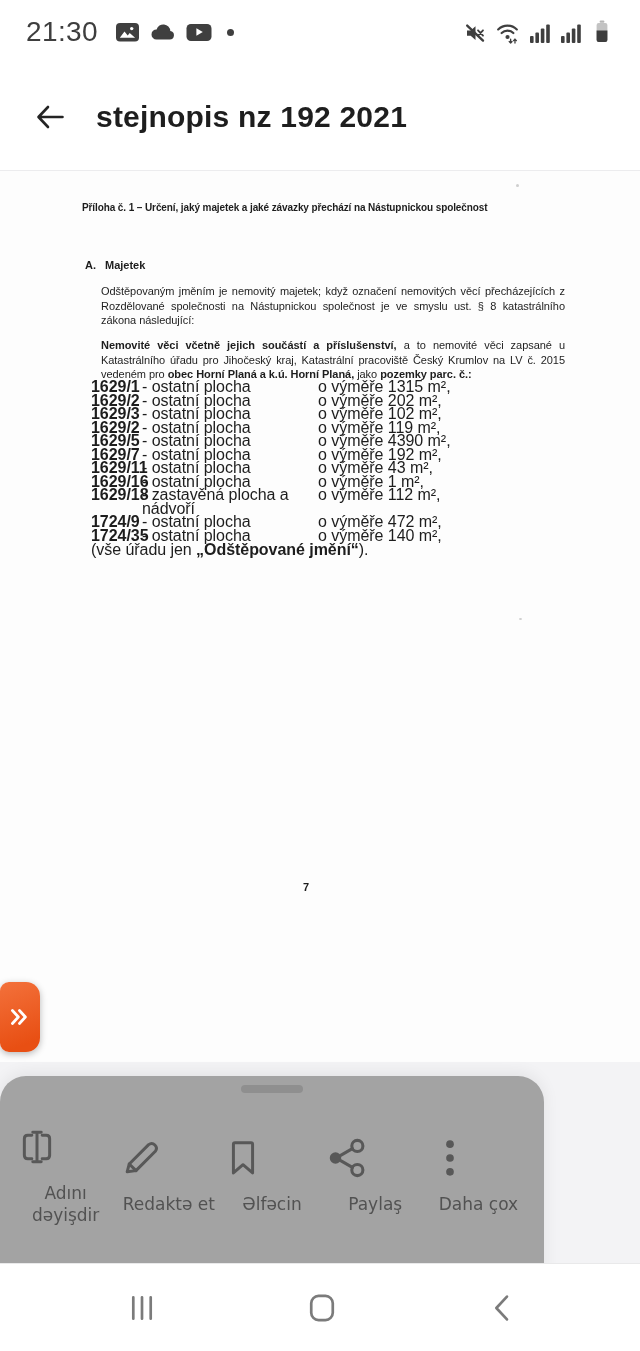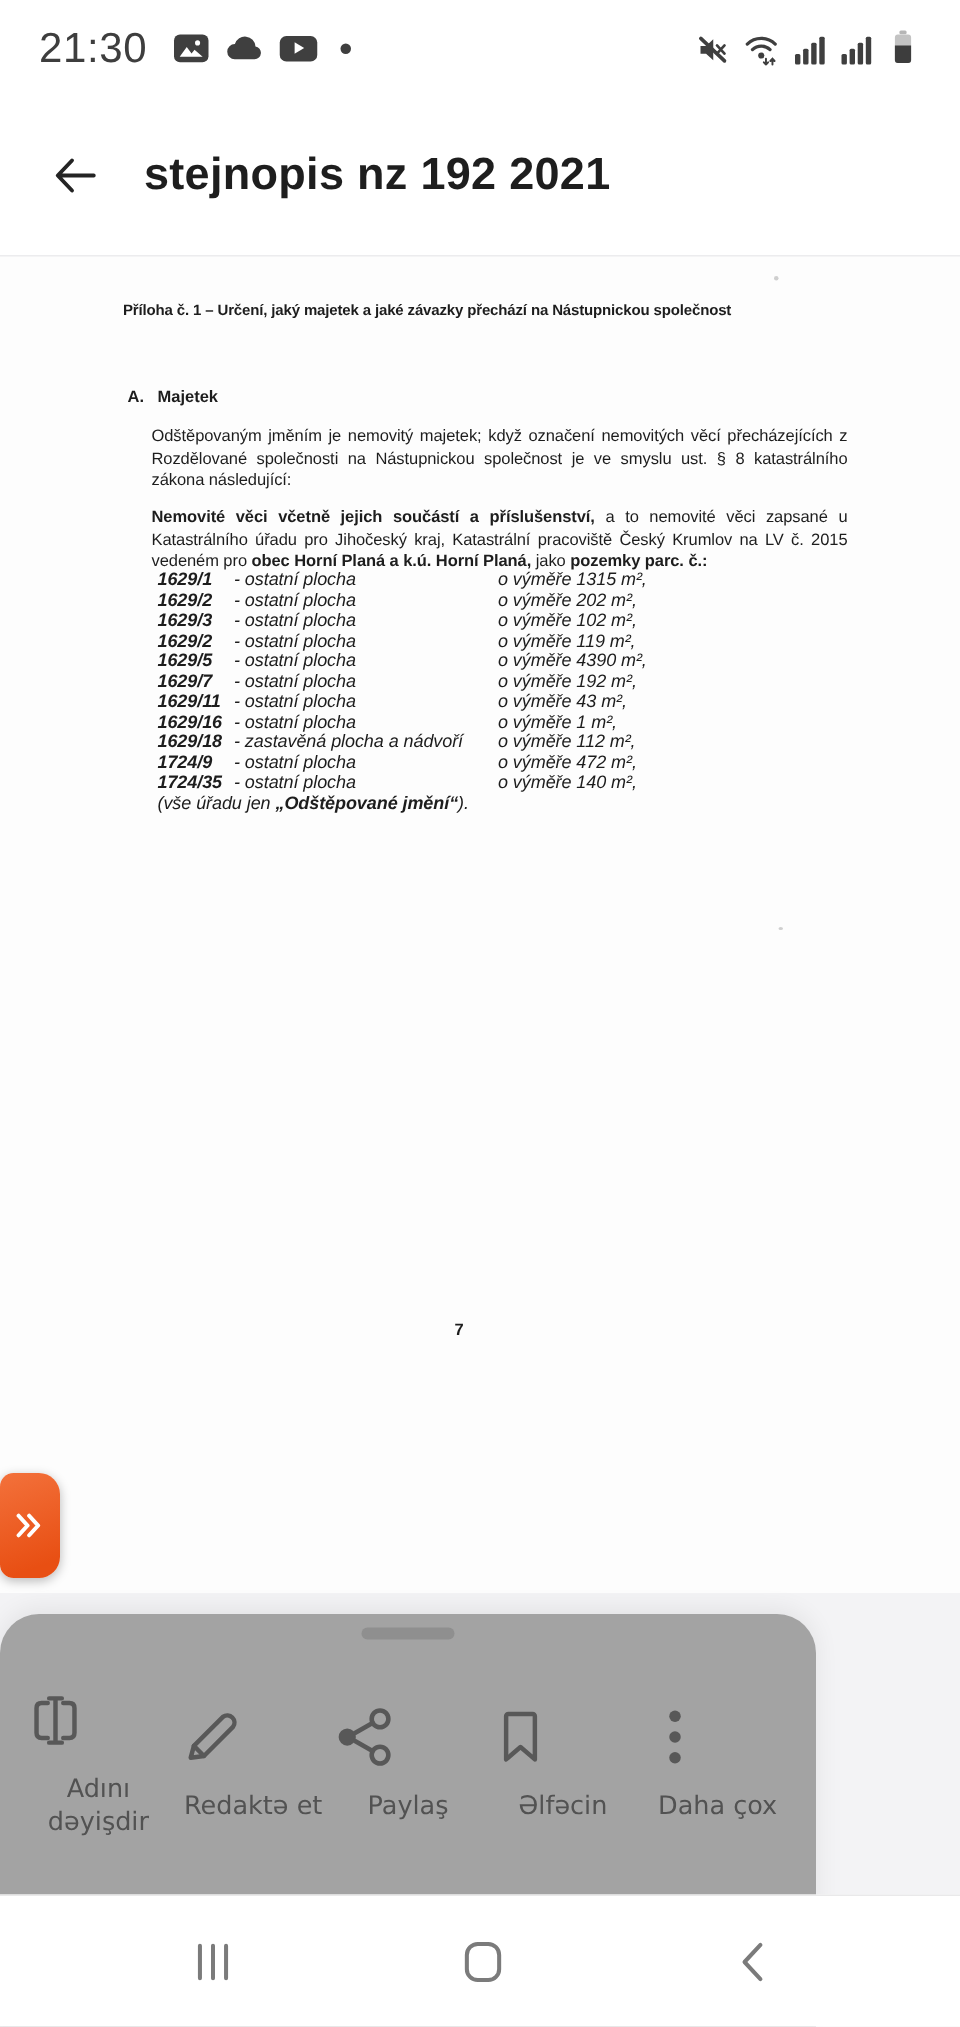--- a/index.html
+++ b/index.html
@@ -43,21 +43,21 @@
   }
   .doc-section{ position:absolute; left:85px; top:88px; font-size:11px; font-weight:700; display:flex; }
   .doc-section .sec-label{ width:20px; }
   .doc-para{
     position:absolute; left:101px; width:464px;
     font-size:11px; line-height:14.6px; text-align:justify; letter-spacing:-.05px;
   }
   .doc-para.p1{ top:113px; }
   .doc-para.p2{ top:167px; }
   .bold{ font-weight:700; }
-  .doc-parcels{ position:absolute; left:105px; top:209px; width:464px; font-size:12px; line-height:13.5px; letter-spacing:-.05px;font-style:italic; }
+  .doc-parcels{ position:absolute; left:91px; top:209px; width:464px; font-size:16px; line-height:13.5px; letter-spacing:-.05px; }
   .parcel-row{ display:grid; grid-template-columns:51px 176px auto; }
   .parcel-number{ font-weight:700; }
   .parcel-note{ padding-left:51px; }
   .doc-closing{ margin-top:.5px; }
   .page-number{ position:absolute; left:303px; top:710px; font-size:11px; font-weight:700; }
 
   
   .expand-fab{
     position:absolute; left:0; top:982px; width:40px; height:70px;
     background:linear-gradient(160deg,#f3713b 0%,#e84f13 85%);
@@ -280,41 +280,41 @@
         <svg width="46" height="46" viewBox="0 0 24 24" fill="none" stroke="currentColor" stroke-width="1.55" stroke-linecap="round" stroke-linejoin="round">
             <path d="M5.3 19.2 L6.4 15.1 L16.5 5 a2.5 2.5 0 0 1 3.5 3.5 L9.9 18.6 L5.3 19.2 Z"></path>
             <path d="M6.4 15.1 L9.9 18.6"></path>
           </svg>
       </span>
       <span class="action-label">Redaktə et</span>
     </button>
 
     <button class="action">
       <span class="action-icon">
+        <svg width="46" height="46" viewBox="0 0 24 24" fill="none" stroke="currentColor" stroke-width="1.55" stroke-linecap="round" stroke-linejoin="round">
+            <path d="M7 4.8 a0.8 0.8 0 0 1 0.8 -0.8 h8.4 a0.8 0.8 0 0 1 0.8 0.8 V19.8 l-5 -4.3 -5 4.3 Z"></path>
+          </svg>
+      </span>
+      <span class="action-label">Əlfəcin</span>
+    </button>
+
+    <button class="action">
+      <span class="action-icon">
         <svg width="46" height="46" viewBox="0 0 24 24" fill="none" stroke="currentColor" stroke-width="1.6">
             <circle cx="6" cy="12" r="3" fill="currentColor" stroke="none"></circle>
             <circle cx="17.4" cy="5.7" r="2.9"></circle>
             <circle cx="17.4" cy="18.3" r="2.9"></circle>
             <path d="M8.7 10.6 L14.8 7.1 M8.7 13.4 L14.8 16.9" stroke-linecap="round"></path>
           </svg>
       </span>
       <span class="action-label">Paylaş</span>
     </button>
 
     <button class="action">
       <span class="action-icon">
-        <svg width="46" height="46" viewBox="0 0 24 24" fill="none" stroke="currentColor" stroke-width="1.55" stroke-linecap="round" stroke-linejoin="round">
-            <path d="M7 4.8 a0.8 0.8 0 0 1 0.8 -0.8 h8.4 a0.8 0.8 0 0 1 0.8 0.8 V19.8 l-5 -4.3 -5 4.3 Z"></path>
-          </svg>
-      </span>
-      <span class="action-label">Əlfəcin</span>
-    </button>
-
-    <button class="action">
-      <span class="action-icon">
         <svg width="46" height="46" viewBox="0 0 24 24" fill="currentColor">
             <circle cx="12" cy="4.8" r="2"></circle>
             <circle cx="12" cy="12" r="2"></circle>
             <circle cx="12" cy="19.2" r="2"></circle>
           </svg>
       </span>
       <span class="action-label">Daha çox</span>
     </button>
 
   </div>

